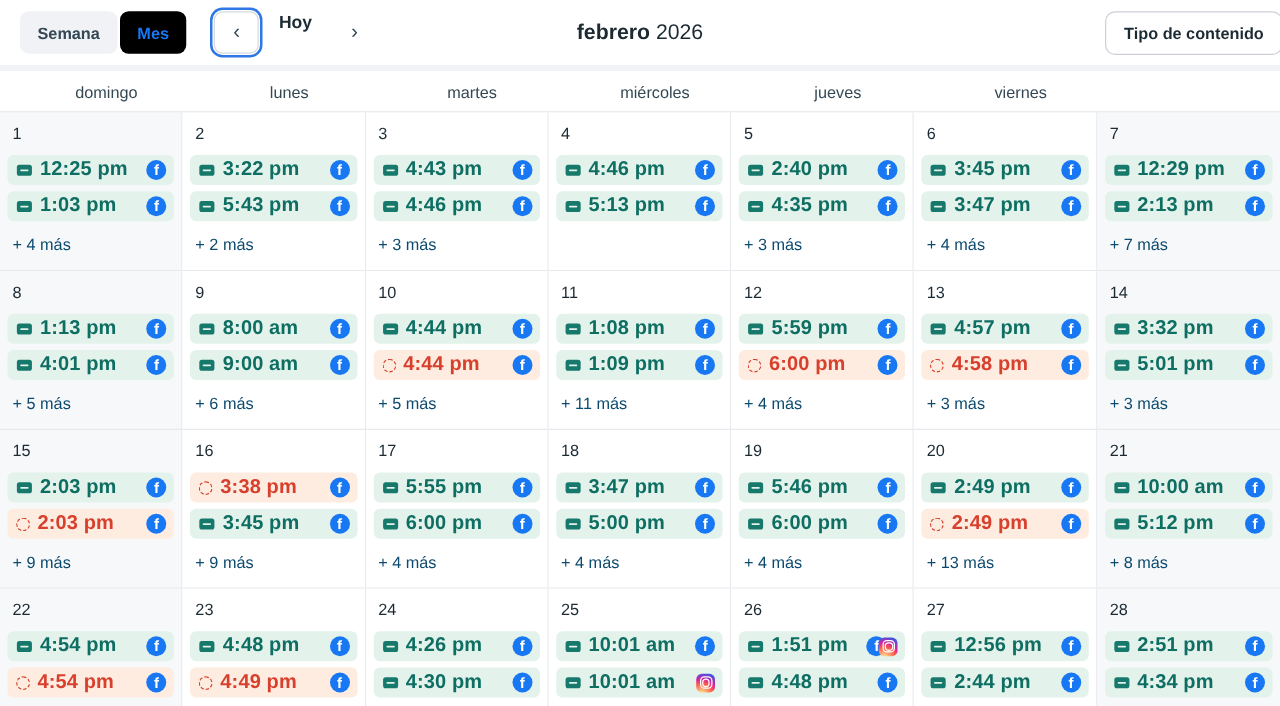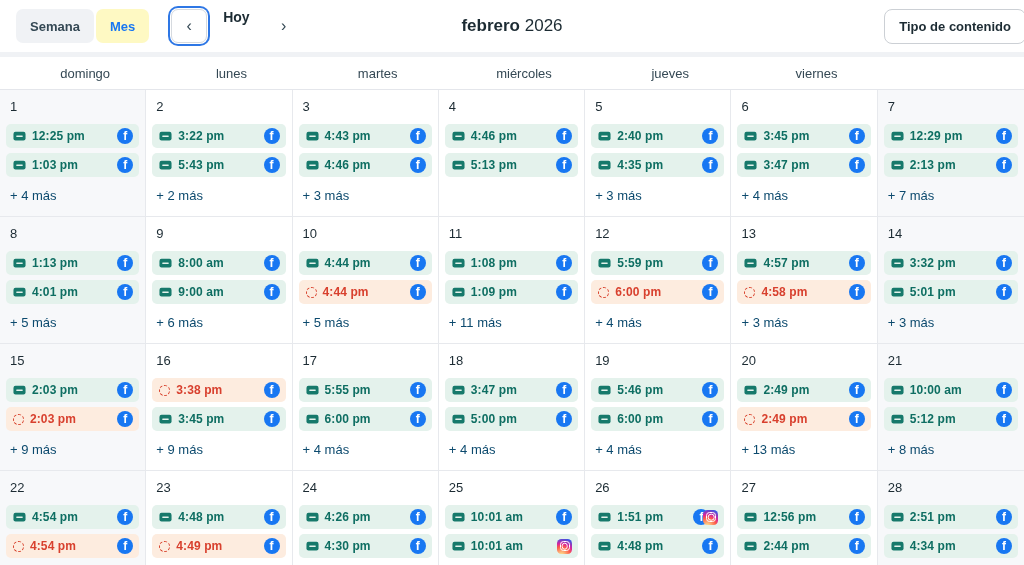--- a/index.html
+++ b/index.html
@@ -7,21 +7,21 @@
     font-family:"Liberation Sans", sans-serif; color:#1c2b33; }
 
   
   .toolbar { position:relative; height:52px; display:flex; align-items:center;
     padding:0 12px 0 16px; background:#fff; }
   .toolbar-left { display:flex; gap:6px; }
   .seg { display:flex; gap:2px; margin-right:16px; }
   .pill { border:none; border-radius:7px; padding:8px 14px; font-size:13px;
     font-weight:700; cursor:pointer; font-family:inherit; }
   .pill.inactive { background:#f0f2f5; color:#344854; }
-  .pill.active { background:#fef9c3; color:#1877f2; }
+  .pill.active { background:#000000; color:#1877f2; }
   .navbtn { width:36px; height:34px; background:#fff; border:1px solid #d6dadf;
     border-radius:7px; font-size:16px; color:#344854; cursor:pointer;
     display:flex; align-items:center; justify-content:center; font-family:inherit; }
   .navbtn.focused { box-shadow:0 0 0 1px #fff, 0 0 0 3px #2e77e5; }
   .navbtn.plain { border:none; background:transparent; }
   .today-label { font-size:14px; font-weight:700; margin:0 10px; }
   .cal-title { position:absolute; left:0; right:0; text-align:center; font-size:17px;
     pointer-events:none; }
   .cal-title b { font-weight:700; }
   .cal-title span.year { font-weight:400; }
@@ -43,21 +43,21 @@
   .day { height:127px; border-right:1px solid #e7e9ed; border-bottom:1px solid #e7e9ed;
     padding:7px 6px 0 6px; background:#fff; overflow:hidden; }
   .day.weekend { background:#f7f8fa; }
   .day:nth-child(7n) { border-right:none; }
   .date-num { font-size:13px; color:#1c2b33; margin:2px 0 10px 4px; }
 
   .chip { display:flex; align-items:center; height:24px; border-radius:5px;
     padding:0 6px 0 7px; margin-bottom:5px; cursor:pointer; }
   .chip.published { background:#e4f2ec; }
   .chip.pending  { background:#fdecdf; }
-  .chip .time { font-size:12px; font-weight:700; margin-left:6px; letter-spacing:.1px; }
+  .chip .time { font-size:16px; font-weight:700; margin-left:6px; letter-spacing:.1px; }
   .chip.published .time { color:#0e6e62; }
   .chip.pending  .time { color:#d8402e; }
   .platforms { margin-left:auto; display:flex; align-items:center; }
   .platforms > span { position:relative; }
   .platforms > span + span { margin-left:-6px; z-index:2; }
 
   
   .post-glyph { width:13px; height:13px; display:inline-flex; }
   
   .clock-glyph { width:11px; height:11px; border:1.6px dashed #d8432e;

